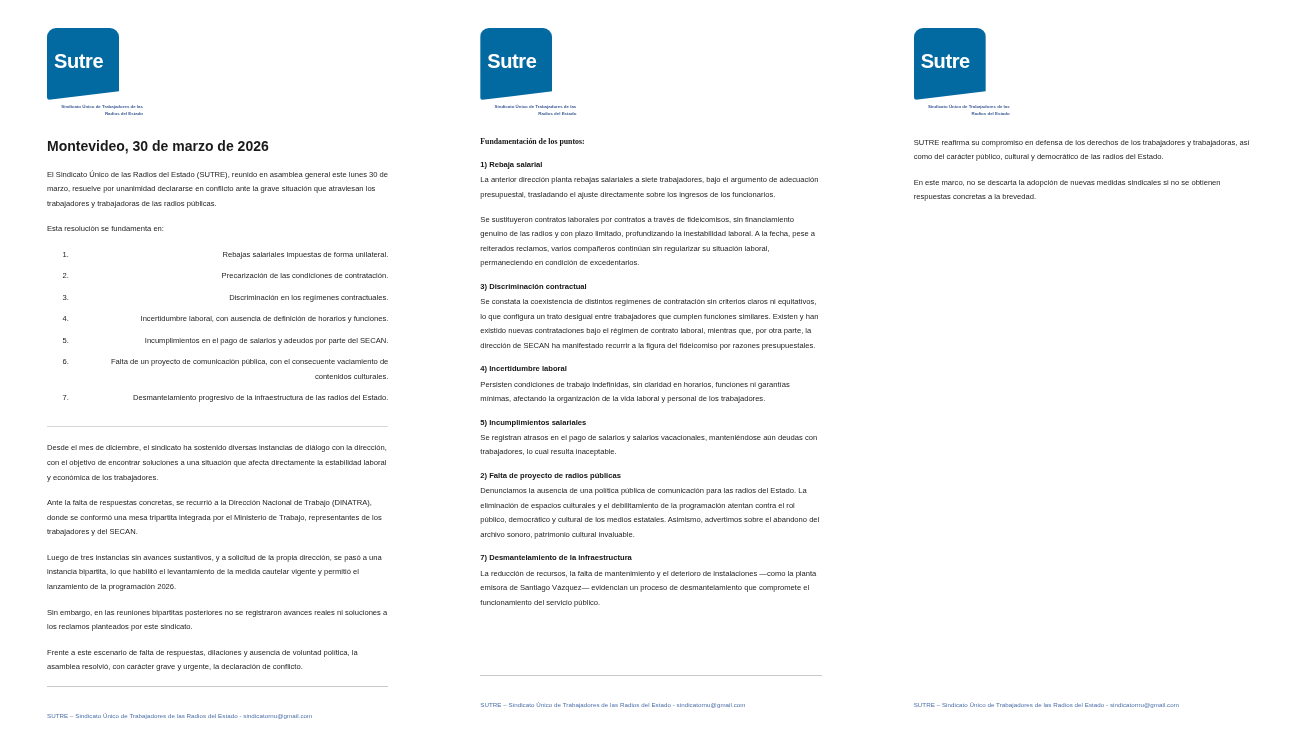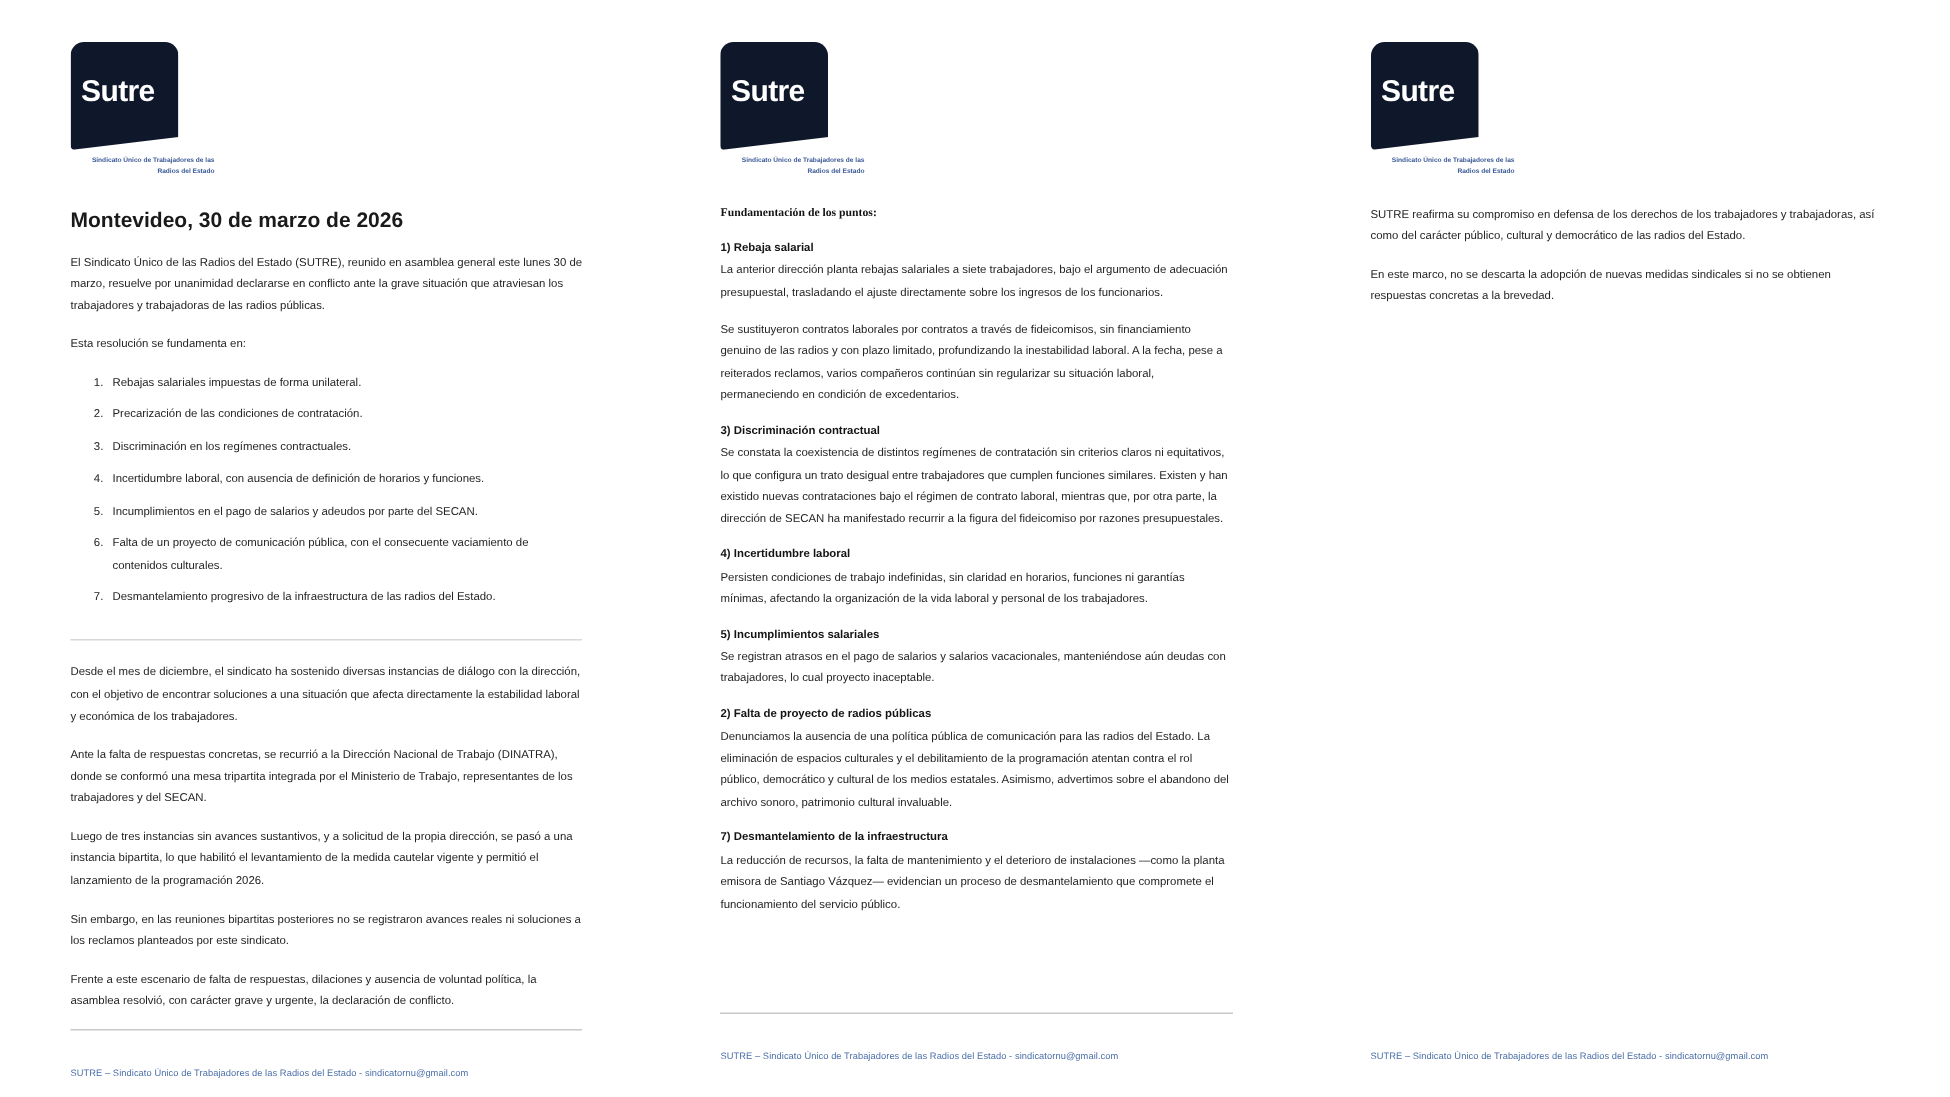--- a/index.html
+++ b/index.html
@@ -31,21 +31,21 @@
   }
 
   
   .logo-block {
     width: 100%;
     margin-bottom: 18px;
   }
   .logo-mark {
     width: 72px;
     height: 72px;
-    background: #0f172a;
+    background: #0369a1;
     border-radius: 9px 9px 4px 3px;
     position: relative;
     display: flex;
     align-items: center;
     justify-content: flex-start;
     padding-left: 7px;
     clip-path: polygon(0 0, 100% 0, 100% 88%, 0 100%);
   }
   .logo-word {
     color: #ffffff;
@@ -101,20 +101,21 @@
   ol.reason-list {
     margin: 0 0 6px 0;
     padding-left: 24px;
     font-size: 7.6px;
     color: #232323;
   }
   ol.reason-list li {
     line-height: 1.9;
     margin-bottom: 7px;
     padding-left: 4px;
+    text-align: right;
   }
 
   .divider {
     border: 0;
     border-top: 1px solid #d8d8d8;
     margin: 8px 0 14px 0;
     width: 100%;
   }
 
   .spacer { flex: 1 1 auto; }
@@ -205,21 +206,21 @@
       <p class="body-text">Se constata la coexistencia de distintos regímenes de contratación sin criterios claros ni equitativos, lo que configura un trato desigual entre trabajadores que cumplen funciones similares. Existen y han existido nuevas contrataciones bajo el régimen de contrato laboral, mientras que, por otra parte, la dirección de SECAN ha manifestado recurrir a la figura del fideicomiso por razones presupuestales.</p>
     </div>
 
     <div class="fund-group">
       <p class="section-title">4) Incertidumbre laboral</p>
       <p class="body-text">Persisten condiciones de trabajo indefinidas, sin claridad en horarios, funciones ni garantías mínimas, afectando la organización de la vida laboral y personal de los trabajadores.</p>
     </div>
 
     <div class="fund-group">
       <p class="section-title">5) Incumplimientos salariales</p>
-      <p class="body-text">Se registran atrasos en el pago de salarios y salarios vacacionales, manteniéndose aún deudas con trabajadores, lo cual proyecto inaceptable.</p>
+      <p class="body-text">Se registran atrasos en el pago de salarios y salarios vacacionales, manteniéndose aún deudas con trabajadores, lo cual resulta inaceptable.</p>
     </div>
 
     <div class="fund-group">
       <p class="section-title">2) Falta de proyecto de radios públicas</p>
       <p class="body-text">Denunciamos la ausencia de una política pública de comunicación para las radios del Estado. La eliminación de espacios culturales y el debilitamiento de la programación atentan contra el rol público, democrático y cultural de los medios estatales. Asimismo, advertimos sobre el abandono del archivo sonoro, patrimonio cultural invaluable.</p>
     </div>
 
     <div class="fund-group">
       <p class="section-title">7) Desmantelamiento de la infraestructura</p>
       <p class="body-text">La reducción de recursos, la falta de mantenimiento y el deterioro de instalaciones —como la planta emisora de Santiago Vázquez— evidencian un proceso de desmantelamiento que compromete el funcionamiento del servicio público.</p>

